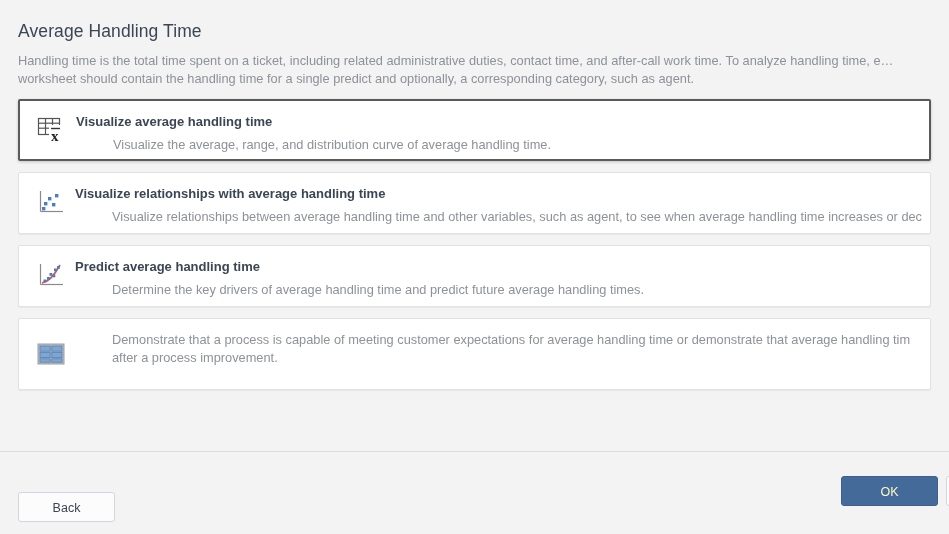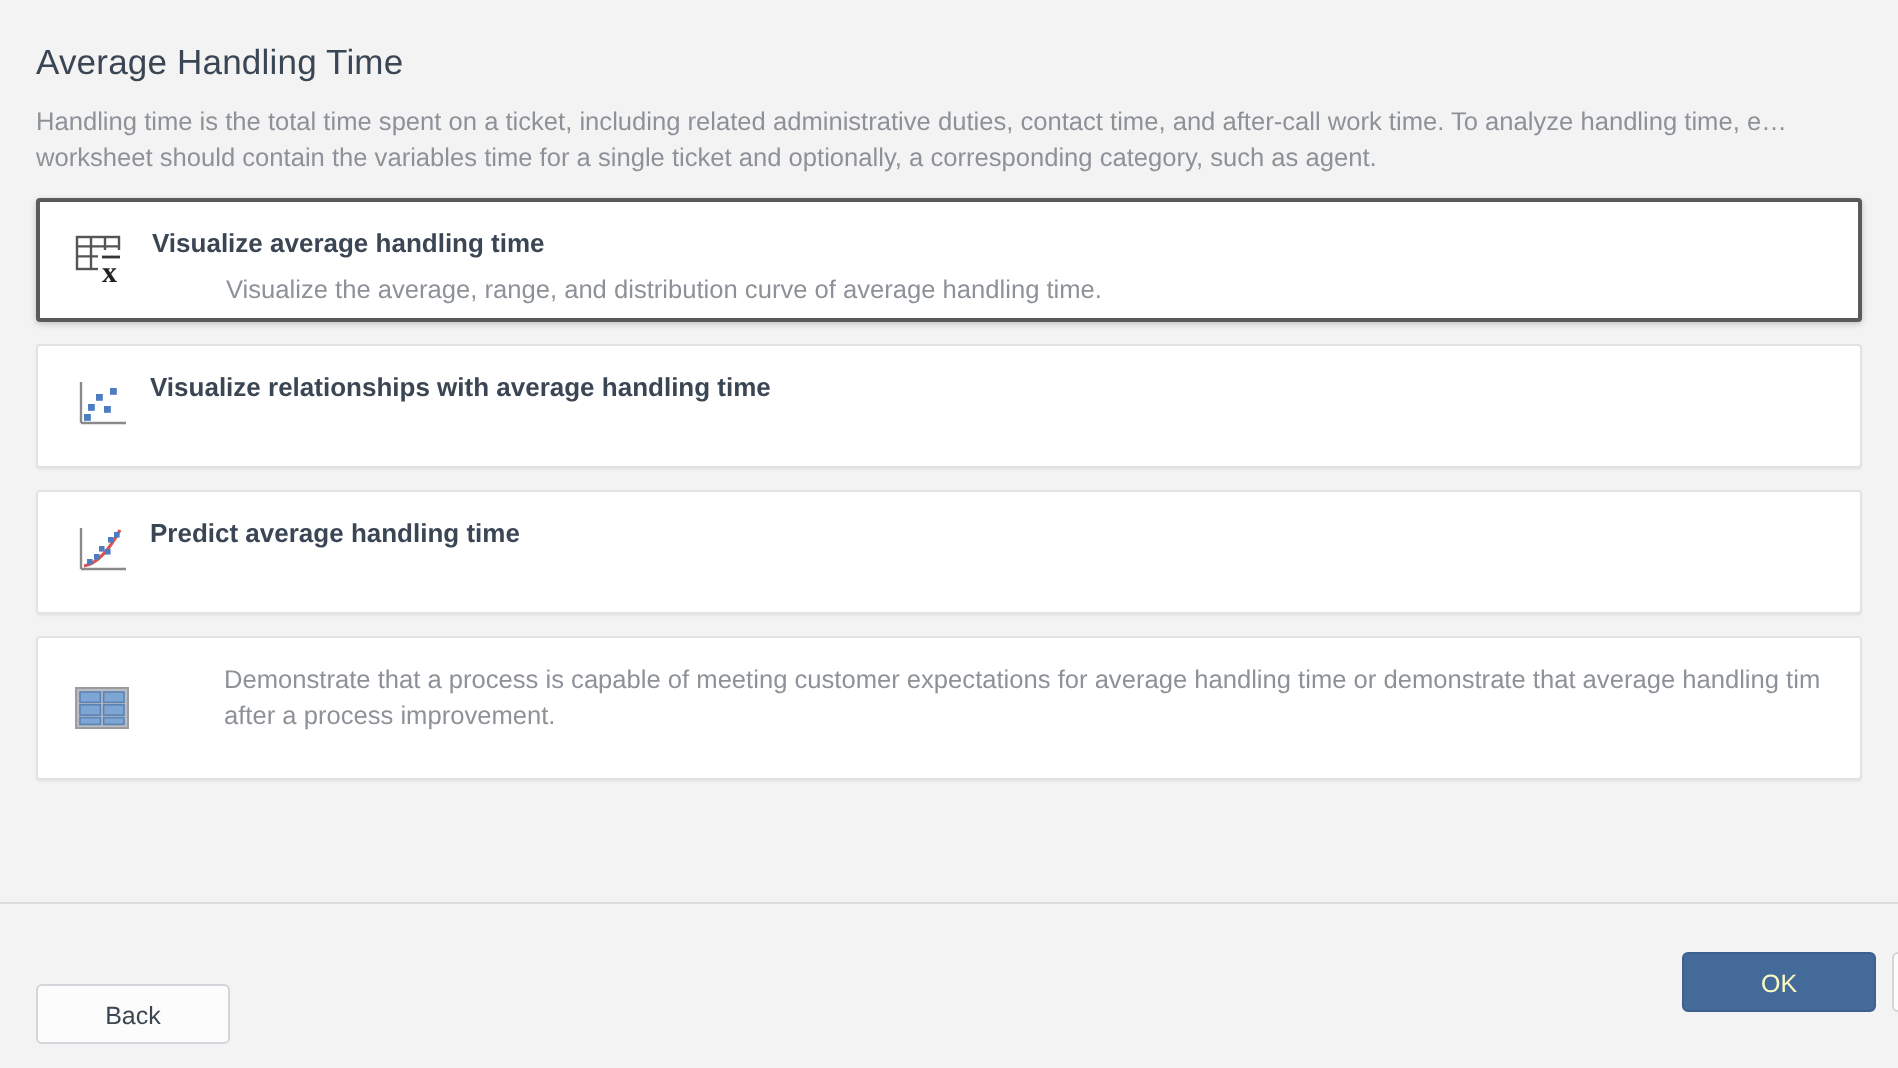--- a/index.html
+++ b/index.html
@@ -159,21 +159,21 @@
 </style>
 </head>
 <body>
 
 <div id="app">
 
   <div class="header">
     <div class="page-title">Average Handling Time</div>
     <div class="page-desc">
       <span class="l1">Handling time is the total time spent on a ticket, including related administrative duties, contact time, and after-call work time. To analyze handling time, e…</span>
-      <span class="l2">worksheet should contain the variables time for a single ticket and optionally, a corresponding category, such as agent.</span>
+      <span class="l2">worksheet should contain the handling time for a single predict and optionally, a corresponding category, such as agent.</span>
     </div>
   </div>
 
   <div class="cards">
 
     <div class="card card-1 selected">
       <div class="card-icon">
         <svg class="icon-svg" width="30" height="28" viewBox="0 0 30 28" aria-hidden="true">
           <g stroke="#555555" stroke-width="1.2" fill="none">
             <rect x="1.5" y="2.5" width="21" height="16"></rect>
@@ -210,20 +210,23 @@
             <rect x="8" y="13" width="3.4" height="3.4"></rect>
             <rect x="12" y="8" width="3.4" height="3.4"></rect>
             <rect x="16" y="14" width="3.4" height="3.4"></rect>
             <rect x="19" y="5" width="3.4" height="3.4"></rect>
             <rect x="6" y="18" width="3.4" height="3.4"></rect>
           </g>
         </svg>
       </div>
       <div class="card-text">
         <div class="card-title">Visualize relationships with average handling time</div>
+        <div class="card-desc">
+          <span>Visualize relationships between average handling time and other variables, such as agent, to see when average handling time increases or dec</span>
+        </div>
       </div>
     </div>
 
     <div class="card card-3">
       <div class="card-icon">
         <svg class="icon-svg" width="30" height="28" viewBox="0 0 30 28" aria-hidden="true">
           <g stroke="#8a8a8a" stroke-width="1.2" fill="none">
             <line x1="4.5" y1="2" x2="4.5" y2="22.5"></line>
             <line x1="4.5" y1="22.5" x2="27" y2="22.5"></line>
           </g>
@@ -233,20 +236,23 @@
             <rect x="11" y="15" width="2.8" height="2.8"></rect>
             <rect x="13.5" y="11" width="2.8" height="2.8"></rect>
             <rect x="16.5" y="12.5" width="2.8" height="2.8"></rect>
             <rect x="18" y="6.5" width="2.8" height="2.8"></rect>
             <rect x="21" y="4" width="2.8" height="2.8"></rect>
           </g>
         </svg>
       </div>
       <div class="card-text">
         <div class="card-title">Predict average handling time</div>
+        <div class="card-desc">
+          <span>Determine the key drivers of average handling time and predict future average handling times.</span>
+        </div>
       </div>
     </div>
 
     <div class="card card-4">
       <div class="card-icon">
         <svg class="icon-svg" width="30" height="26" viewBox="0 0 30 26" aria-hidden="true">
           <rect x="2" y="3" width="26" height="20" fill="#b9bcc0" stroke="#9a9da1" stroke-width="1"></rect>
           <g fill="#7ea6d4" stroke="#5a82b4" stroke-width="0.8">
             <rect x="4" y="5" width="10.2" height="5.2"></rect>
             <rect x="15.8" y="5" width="10.2" height="5.2"></rect>

